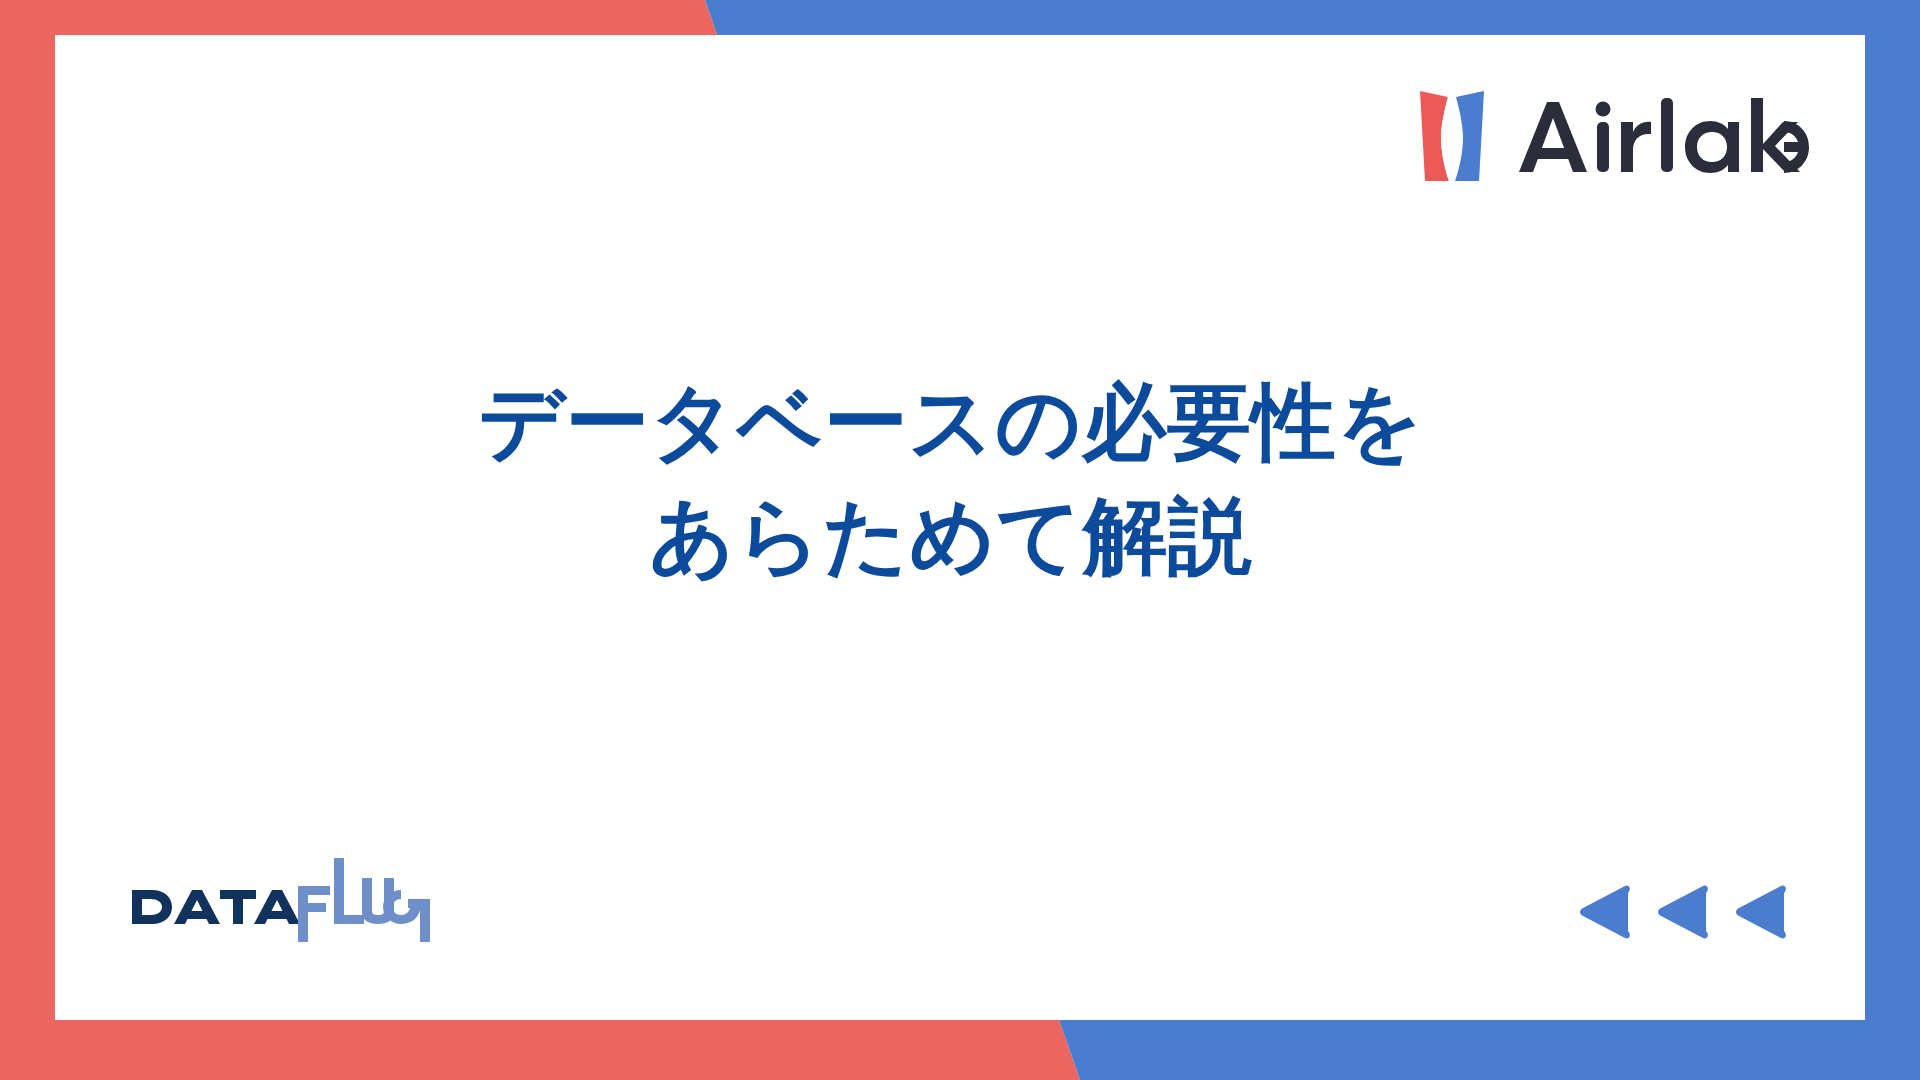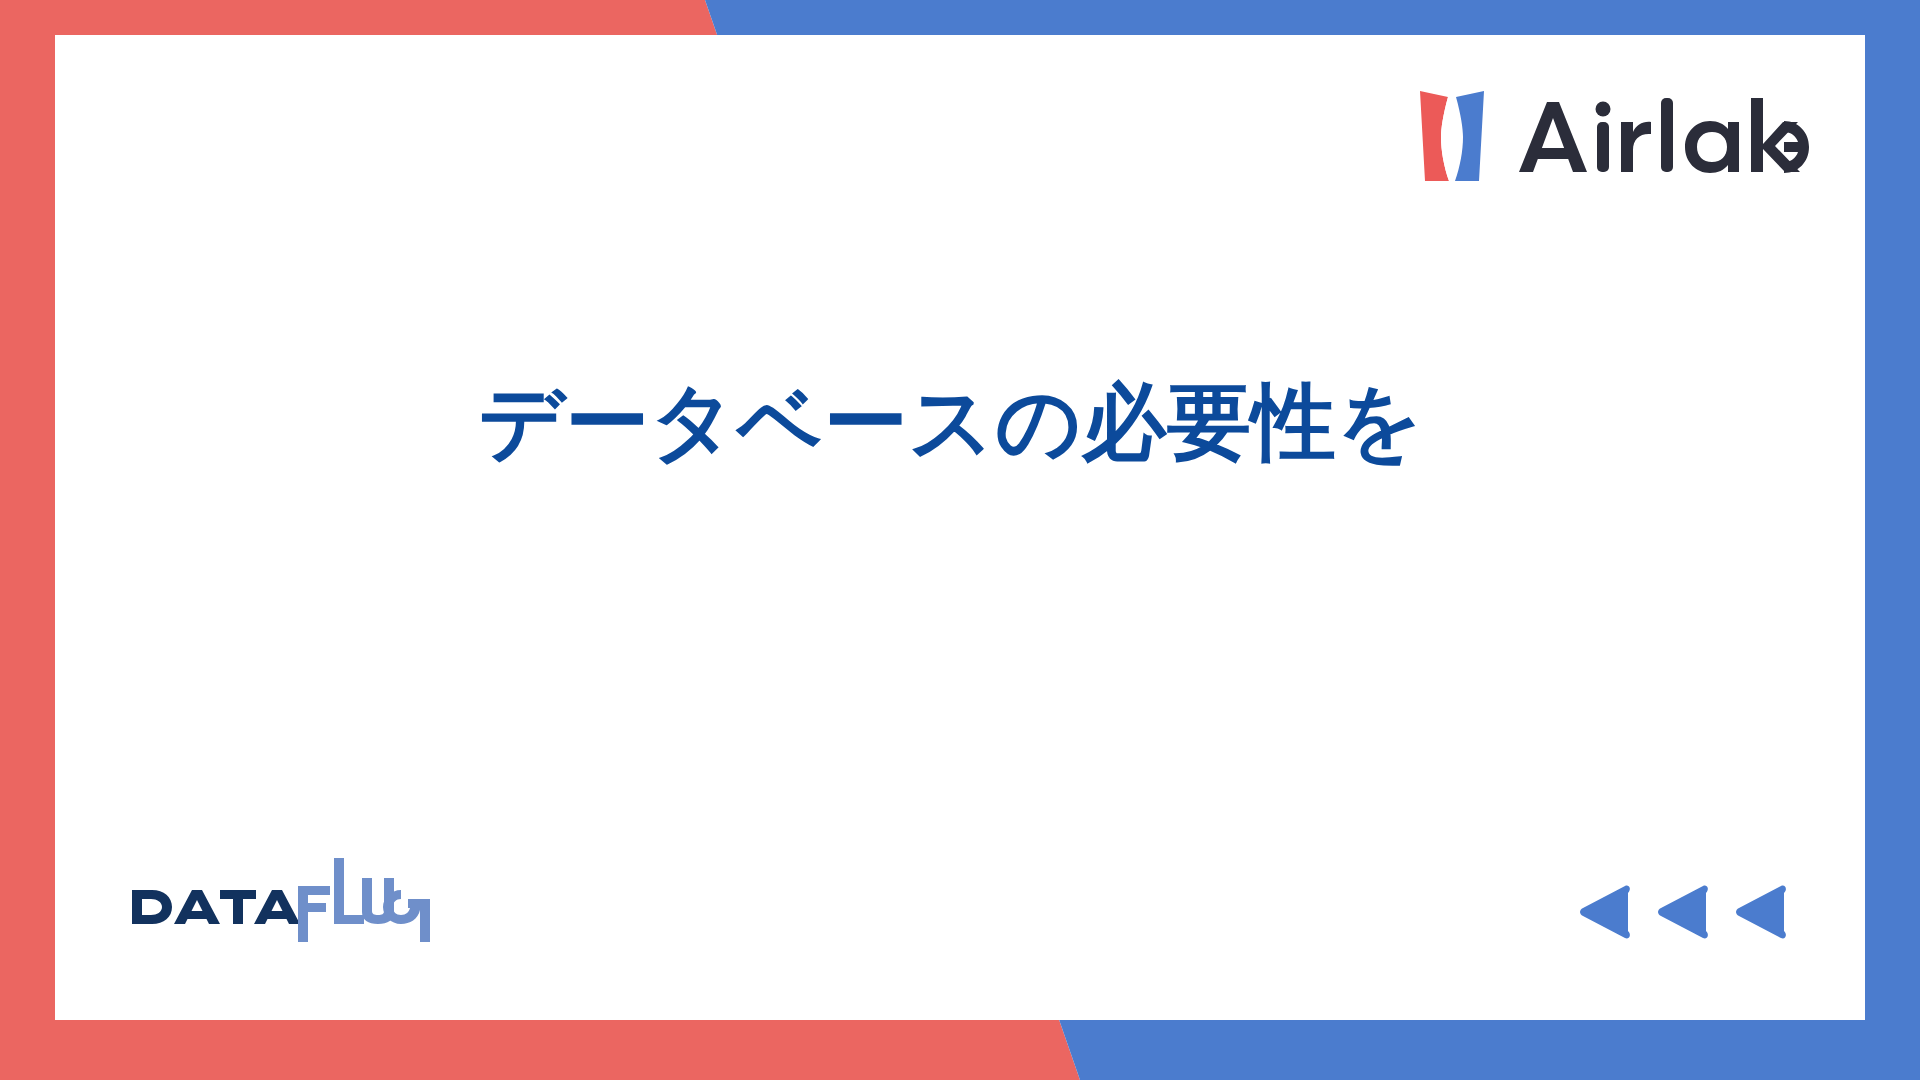--- a/index.html
+++ b/index.html
@@ -133,20 +133,21 @@
 
             <path d="M292 51 C 292 36 281 25 267 25 L267 36 C 274 36 279 40 281 46 L267 46 L267 56 L281 56 C 279 62 274 66 267 66 L267 77 C 281 77 292 66 292 51 Z"></path>
           </g>
         </svg>
       </span>
     </div>
 
     
     <div class="title-block">
       <span class="title-line">データベースの必要性を</span>
+      <span class="title-line">あらためて解説</span>
     </div>
 
     
     <span>
       <svg class="datafluct-logo" viewBox="0 0 300 86" xmlns="http://www.w3.org/2000/svg" aria-hidden="true">
         <g fill="#12325e">
 
           <path d="M2 34 L22 34 C 34 34 42 41 42 51 C 42 61 34 68 22 68 L2 68 Z
                    M12 43 L12 59 L21 59 C 27 59 32 56 32 51 C 32 46 27 43 21 43 Z"></path>
 

